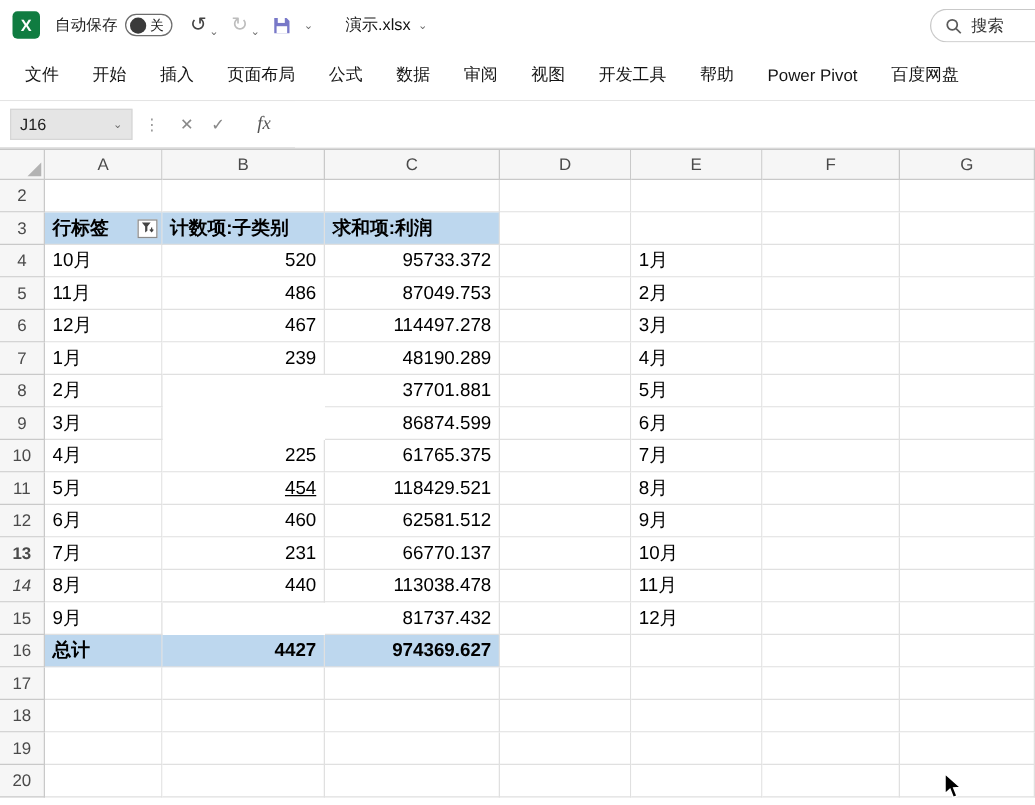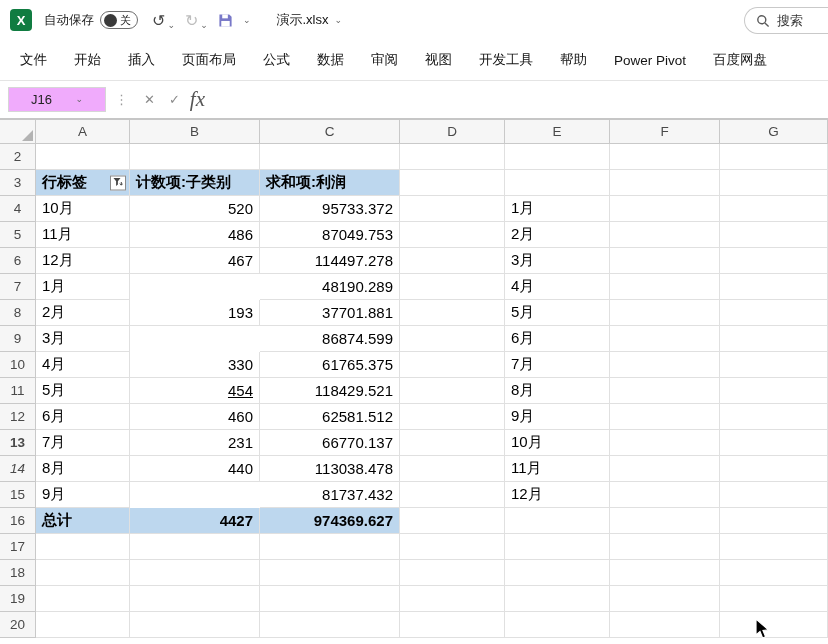--- a/index.html
+++ b/index.html
@@ -40,25 +40,25 @@
     height:41px; display:flex; align-items:center; padding-left:20px; gap:27px;
     font-size:13.5px; color:#141414; background:#fff; border-bottom:1px solid #e4e4e4;
   }
   .tab { white-space:nowrap; cursor:default; }
 
   
   .fbar { height:38px; display:flex; align-items:center; background:#fff; border-bottom:1px solid #c6c6c6; }
   .namebox {
     margin-left:8px; width:98px; height:25px; border:1px solid #d6d6d6;
     display:flex; align-items:center; justify-content:space-between;
-    padding:0 22px; font-size:13px; color:#222; background:#f0abfc;
+    padding:0 7px; font-size:13px; color:#222; background:#e5e5e5;
   }
   .dots { color:#9a9a9a; font-size:13px; margin:0 9px; }
   .fbtn { color:#8a8a8a; font-size:13px; margin:0 7px; }
-  .fx { font-family:"Liberation Serif", serif; font-style:italic; font-size:21px; color:#555; margin:0 3px; }
+  .fx { font-family:"Liberation Serif", serif; font-style:italic; font-size:15px; color:#555; margin:0 19px; }
   .finput { flex:1; height:100%; background:#fff; }
 
   
   #grid {
     display:grid;
     grid-template-columns:36px 94px 130px 140px 105px 105px 110px 108px;
     grid-template-rows:24px repeat(19, 26px);
     border-top:1px solid #c6c6c6;
     background:#fff;
   }
@@ -246,36 +246,36 @@
     <div class="c" style="grid-area: 6 / 5;"></div>
     <div class="c al" style="grid-area: 6 / 6;">
       <span>3月</span>
     </div>
     <div class="c" style="grid-area: 6 / 7;"></div>
     <div class="c" style="grid-area: 6 / 8;"></div>
     <div class="h" style="grid-area: 7 / 1;">7</div>
     <div class="c al" style="grid-area: 7 / 2;">
       <span>1月</span>
     </div>
+    <div class="c ar" style="grid-area: 7 / 3;">
+      <span>239</span>
+    </div>
     <div class="c ar" style="grid-area: 7 / 4;">
       <span>48190.289</span>
     </div>
     <div class="c" style="grid-area: 7 / 5;"></div>
     <div class="c al" style="grid-area: 7 / 6;">
       <span>4月</span>
     </div>
     <div class="c" style="grid-area: 7 / 7;"></div>
     <div class="c" style="grid-area: 7 / 8;"></div>
     <div class="h" style="grid-area: 8 / 1;">8</div>
     <div class="c al" style="grid-area: 8 / 2;">
       <span>2月</span>
     </div>
-    <div class="c ar" style="grid-area: 8 / 3;">
-      <span>193</span>
-    </div>
     <div class="c ar" style="grid-area: 8 / 4;">
       <span>37701.881</span>
     </div>
     <div class="c" style="grid-area: 8 / 5;"></div>
     <div class="c al" style="grid-area: 8 / 6;">
       <span>5月</span>
     </div>
     <div class="c" style="grid-area: 8 / 7;"></div>
     <div class="c" style="grid-area: 8 / 8;"></div>
     <div class="h" style="grid-area: 9 / 1;">9</div>
@@ -289,21 +289,21 @@
     <div class="c al" style="grid-area: 9 / 6;">
       <span>6月</span>
     </div>
     <div class="c" style="grid-area: 9 / 7;"></div>
     <div class="c" style="grid-area: 9 / 8;"></div>
     <div class="h" style="grid-area: 10 / 1;">10</div>
     <div class="c al" style="grid-area: 10 / 2;">
       <span>4月</span>
     </div>
     <div class="c ar" style="grid-area: 10 / 3;">
-      <span>330</span>
+      <span>225</span>
     </div>
     <div class="c ar" style="grid-area: 10 / 4;">
       <span>61765.375</span>
     </div>
     <div class="c" style="grid-area: 10 / 5;"></div>
     <div class="c al" style="grid-area: 10 / 6;">
       <span>7月</span>
     </div>
     <div class="c" style="grid-area: 10 / 7;"></div>
     <div class="c" style="grid-area: 10 / 8;"></div>

